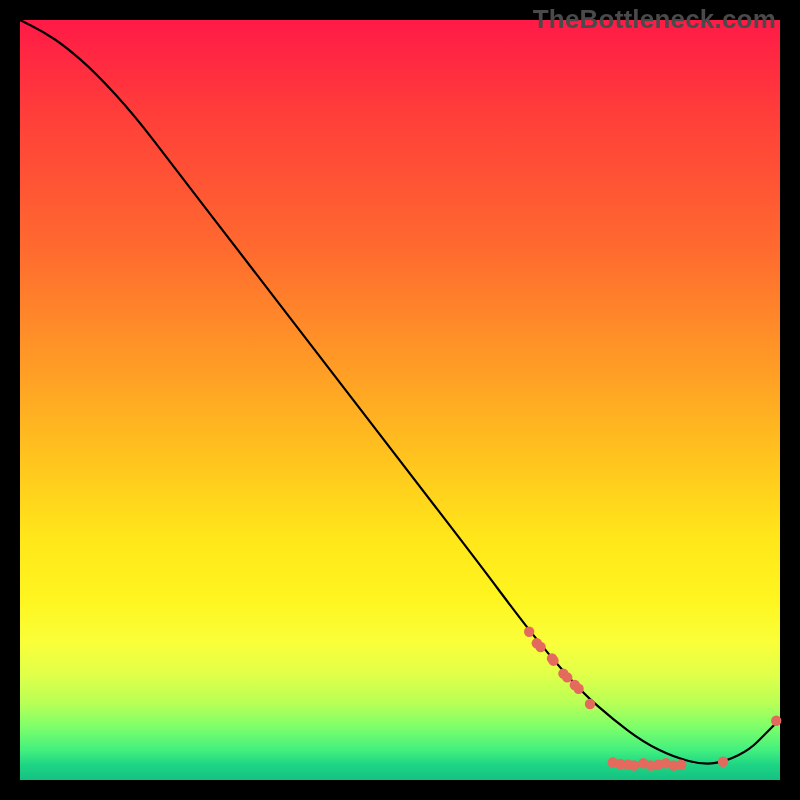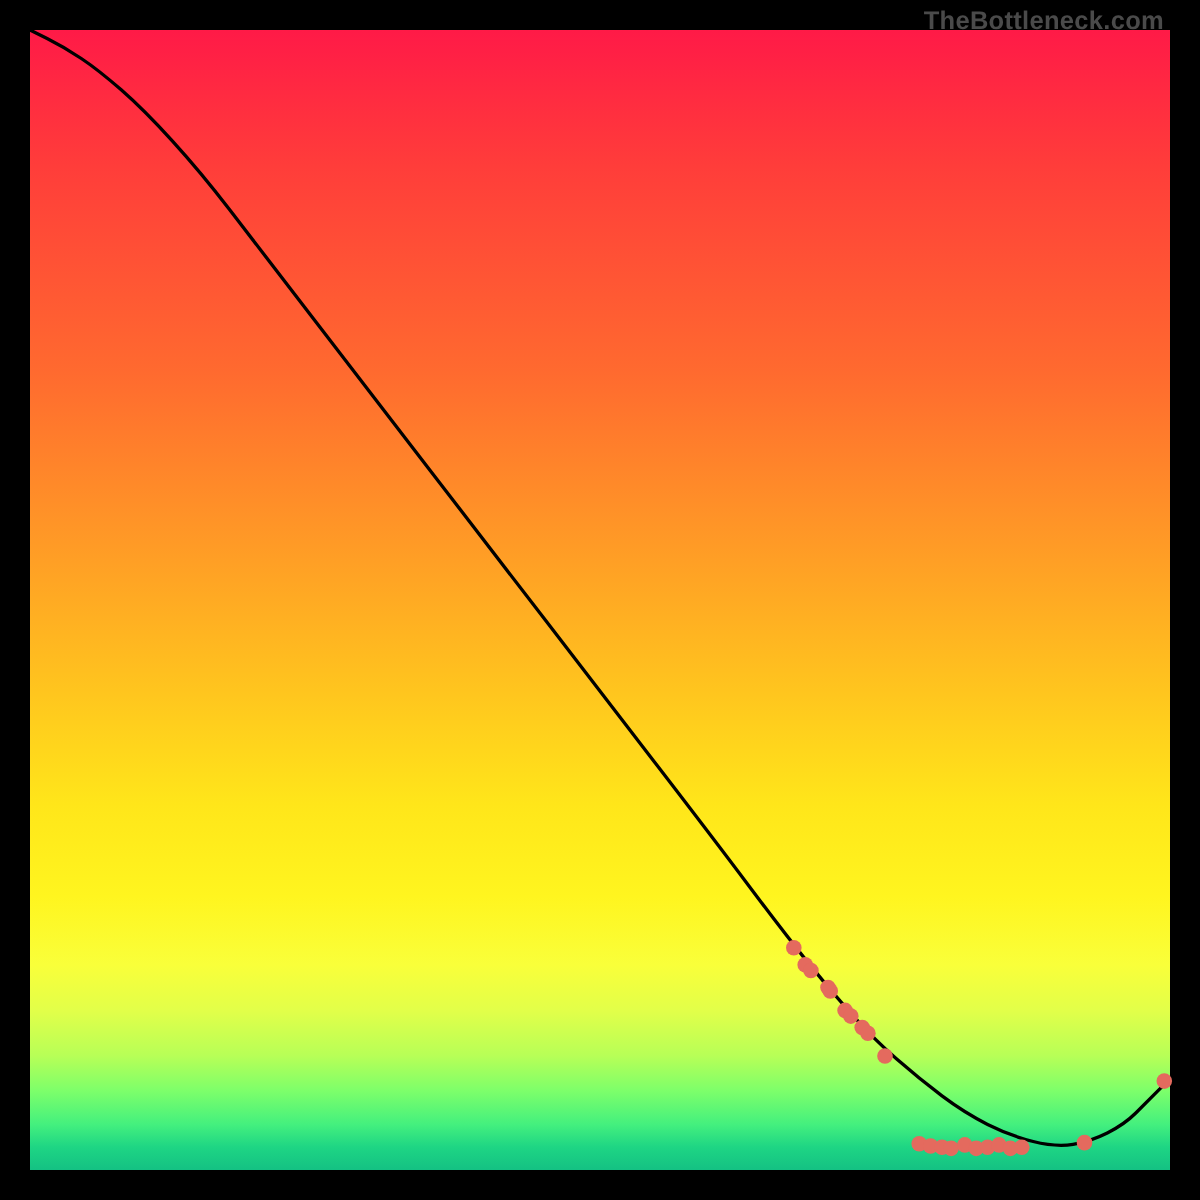--- a/index.html
+++ b/index.html
@@ -40,21 +40,21 @@
       #44f07e 96%,
       #1ed584 98%,
       #14c183 100%
     );
   }
   .watermark {
     position: absolute;
     top: 4px;
     right: 24px;
     color: #4a4a4a;
-    font-size: 17px;
+    font-size: 26px;
     font-weight: 600;
     letter-spacing: 0.2px;
     user-select: none;
   }
   svg.chart-svg {
     position: absolute;
     left: 20px;
     top: 20px;
     width: 760px;
     height: 760px;

